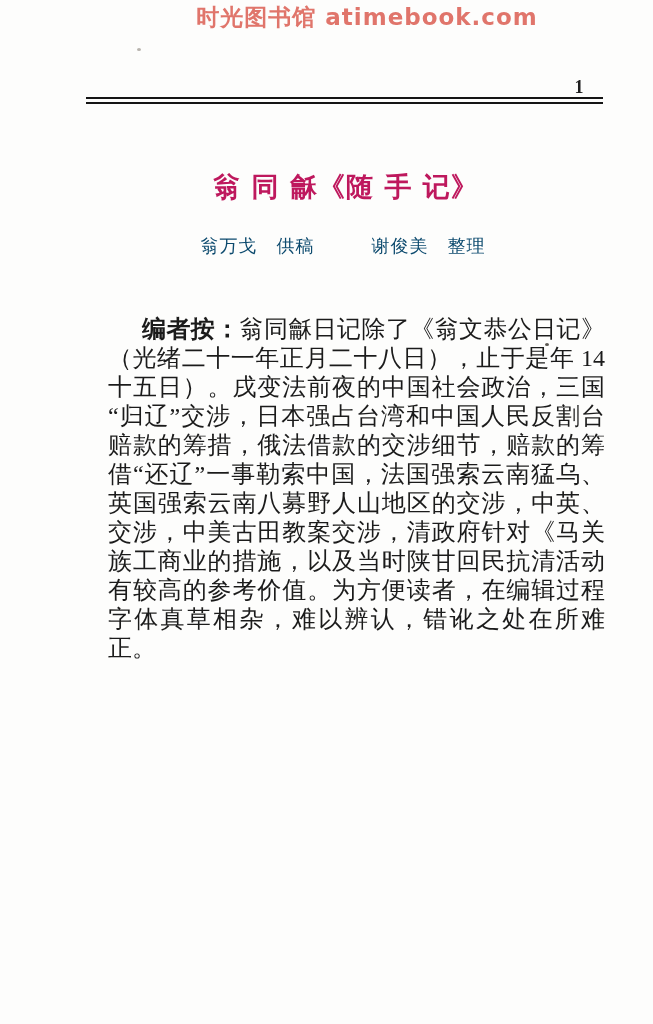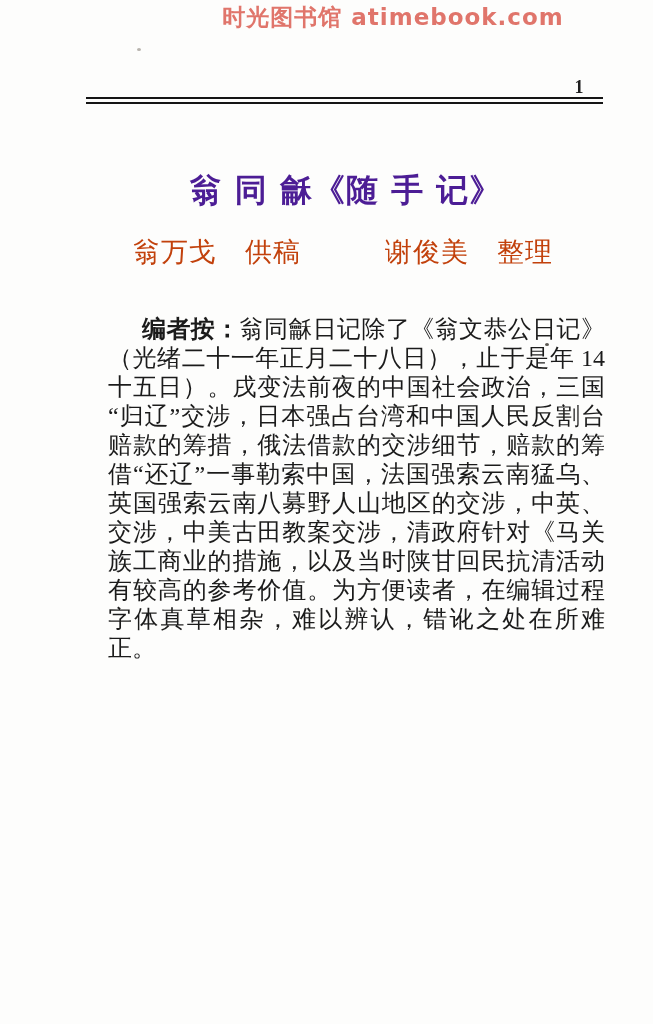--- a/index.html
+++ b/index.html
@@ -39,53 +39,53 @@
     position: absolute; left: 86px; top: 97px;
     width: 517px; height: 3px;
     border-top: 2px solid #151515;
     border-bottom: 2px solid #151515;
   }
   .doc-title {
     position: absolute; top: 169px; left: 346px;
     transform: translateX(-50%);
     font-family: "DejaVu Sans", sans-serif;
     font-weight: bold;
-    font-size: 32px;
+    font-size: 27px;
     letter-spacing: 1px;
     white-space: nowrap;
-    color: #4c1d95;
+    color: #be185d;
   }
   .byline {
     position: absolute; top: 234px; left: 343px;
     transform: translateX(-50%);
-    font-size: 27px;
+    font-size: 18px;
     letter-spacing: 1px;
     white-space: nowrap;
-    color: #c2410c;
+    color: #0c4a6e;
   }
   .note {
     position: absolute; left: 108px; top: 315px;
     width: 497px;
     font-size: 24px;
     color: #1b1b1b;
   }
   .note .bline {
     height: 29px; line-height: 29px;
     text-align: justify;
     text-align-last: justify;
     overflow: hidden;
   }
   .note .bline.first { text-indent: 34px; }
   .note .bline.last { text-align-last: left; }
   .note .lead { font-weight: bold; }
 </style>
 </head>
 <body>
 
-<div class="watermark" style="color: rgb(224, 117, 107); margin-left: 26px;">时光图书馆 atimebook.com</div>
+<div class="watermark" style="color: rgb(224, 117, 107);">时光图书馆 atimebook.com</div>
 
 <div class="speck1"></div>
 <div class="speck2"></div>
 
 <div class="page-number">1</div>
 
 <div class="double-rule"></div>
 
 <div class="doc-title">翁 同 龢《随 手 记》</div>
 

